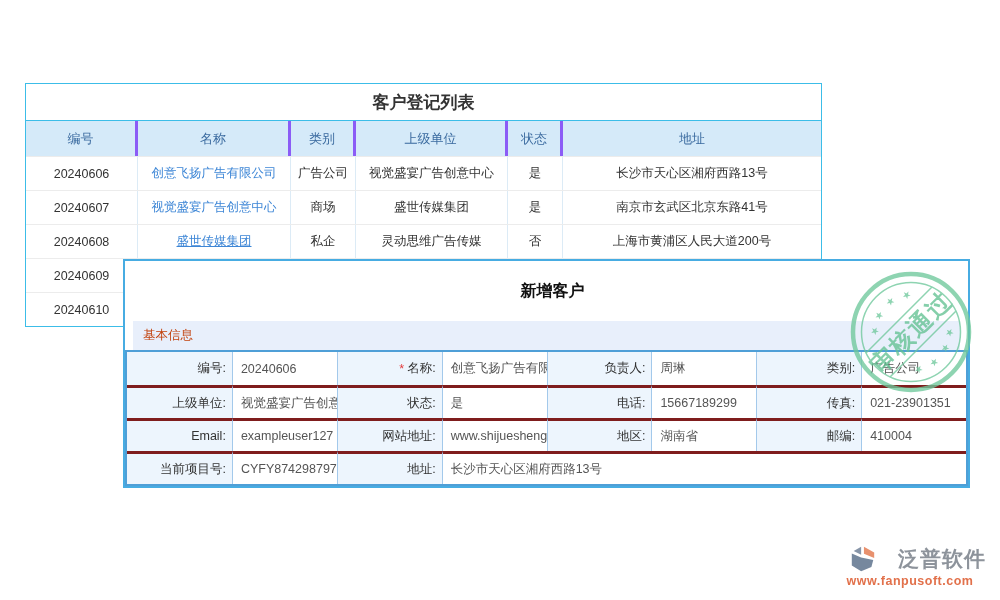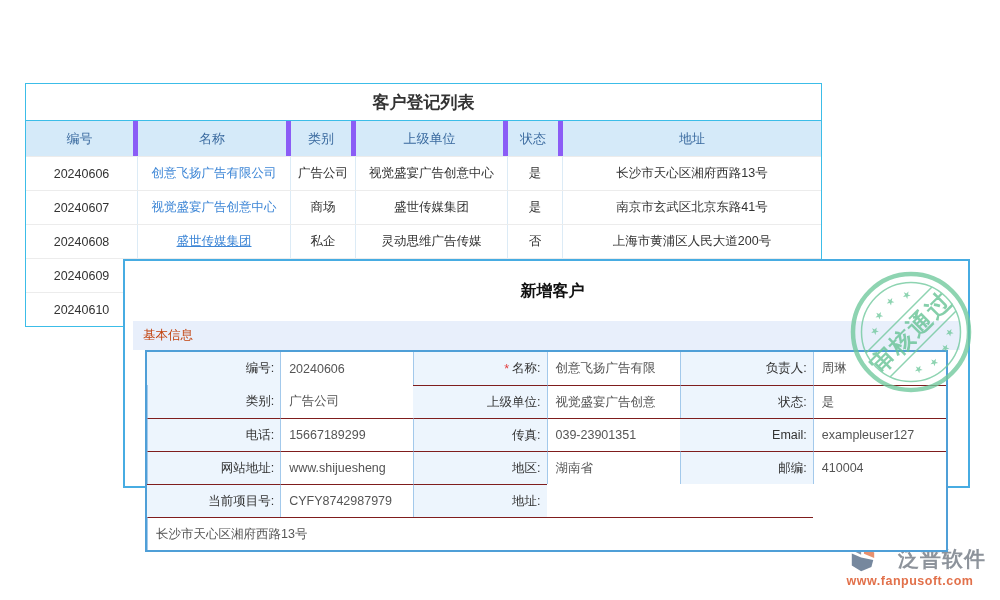--- a/index.html
+++ b/index.html
@@ -7,39 +7,39 @@
     font-family: "Liberation Sans", "DejaVu Sans", sans-serif; position: relative; }
 
   
   .ctable { position: absolute; left: 25px; top: 83px; width: 797px;
     border: 1px solid #3cbde8; background: #fff; z-index: 1; }
   .t-title { height: 37px; line-height: 37px; text-align: center; font-size: 17px;
     font-weight: bold; color: #333; border-bottom: 1px solid #3cbde8; background: #fff; }
   .t-head, .tr { display: grid; grid-template-columns: 112px 153px 65px 152px 55px 1fr; }
   .t-head { background: #d5eaf9; height: 35px; }
   .th { display: flex; align-items: center; justify-content: center; color: #3a6a9f;
-    font-size: 13px; border-right: 5px solid #8b5cf6; }
+    font-size: 13px; border-right: 3px solid #8b5cf6; }
   .tr { height: 34px; border-top: 1px solid #ececec; background: #fff; }
   .td { display: flex; align-items: center; justify-content: center; font-size: 12.5px;
     color: #333; border-right: 1px solid #dcebf6; overflow: hidden; white-space: nowrap; }
   .th:last-child, .td:last-child { border-right: none; }
   a.link { color: #3d86d6; text-decoration: none; cursor: pointer; }
   a.link.u { text-decoration: underline; }
 
   
   .modal { position: absolute; left: 123px; top: 259px; width: 847px; height: 229px;
     background: #fff; border: 2px solid #47ace2; z-index: 5; }
   .m-title { height: 60px; display: flex; align-items: center; justify-content: center;
     font-size: 16px; font-weight: bold; color: #111; margin-left: 12px; }
   .m-section { margin: 0 8px; height: 29px; line-height: 29px; background: #e8effb;
     color: #c2410c; font-size: 12.5px; padding-left: 10px; }
-  .form { margin: 0 20px; display: grid; grid-template-columns: repeat(6, 1fr);
+  .form { margin: 0 0; display: grid; grid-template-columns: repeat(8, 1fr);
     grid-auto-rows: 33px; border: 2px solid #4f9fd7; background: #fff; }
   .fcell { display: flex; align-items: center; font-size: 12.5px;
-    border-left: 1px solid #a3c9eb; border-top: 1px solid #7f1d1d;
+    border-left: 1px solid #a3c9eb; border-top: 3px solid #7f1d1d;
     overflow: hidden; white-space: nowrap; }
   .fcell:nth-child(8n+1) { border-left: none; }
   .fcell:nth-child(-n+8) { border-top: none; }
   .flabel { justify-content: flex-end; background: #edf5fd; color: #333; padding-right: 6px; }
   .fvalue { padding-left: 8px; color: #555; background: #fff; }
   .fspan5 { grid-column: span 5; }
   .req { color: #e23c3c; margin-right: 3px; font-size: 12.5px; }
 
   
   .stamp { position: absolute; left: 846px; top: 267px; width: 130px; height: 130px;
@@ -142,21 +142,21 @@
     <div class="fcell flabel">类别:</div>
     <div class="fcell fvalue">广告公司</div>
 
     <div class="fcell flabel">上级单位:</div>
     <div class="fcell fvalue">视觉盛宴广告创意</div>
     <div class="fcell flabel">状态:</div>
     <div class="fcell fvalue">是</div>
     <div class="fcell flabel">电话:</div>
     <div class="fcell fvalue">15667189299</div>
     <div class="fcell flabel">传真:</div>
-    <div class="fcell fvalue">039-23901351</div>
+    <div class="fcell fvalue">021-23901351</div>
 
     <div class="fcell flabel">Email:</div>
     <div class="fcell fvalue">exampleuser127</div>
     <div class="fcell flabel">网站地址:</div>
     <div class="fcell fvalue">www.shijuesheng</div>
     <div class="fcell flabel">地区:</div>
     <div class="fcell fvalue">湖南省</div>
     <div class="fcell flabel">邮编:</div>
     <div class="fcell fvalue">410004</div>
 

